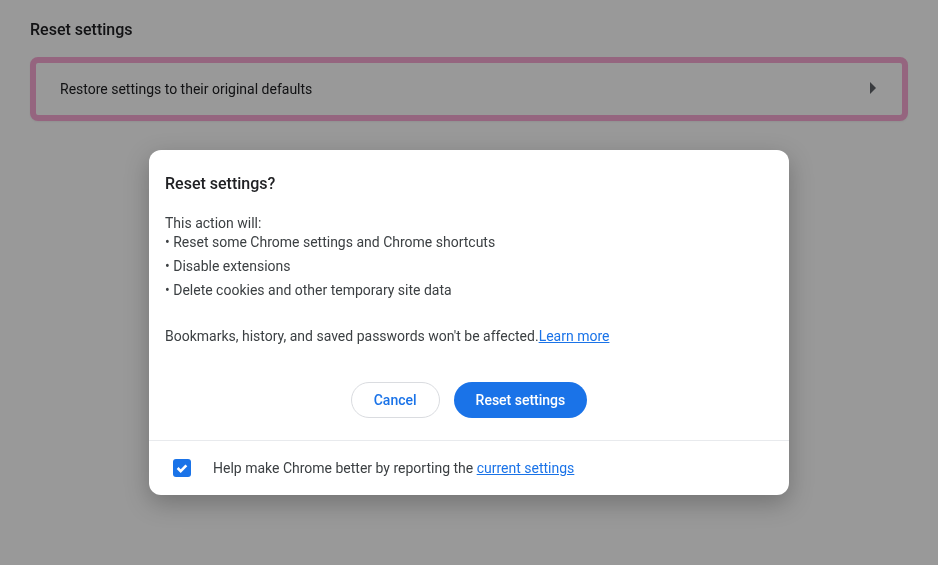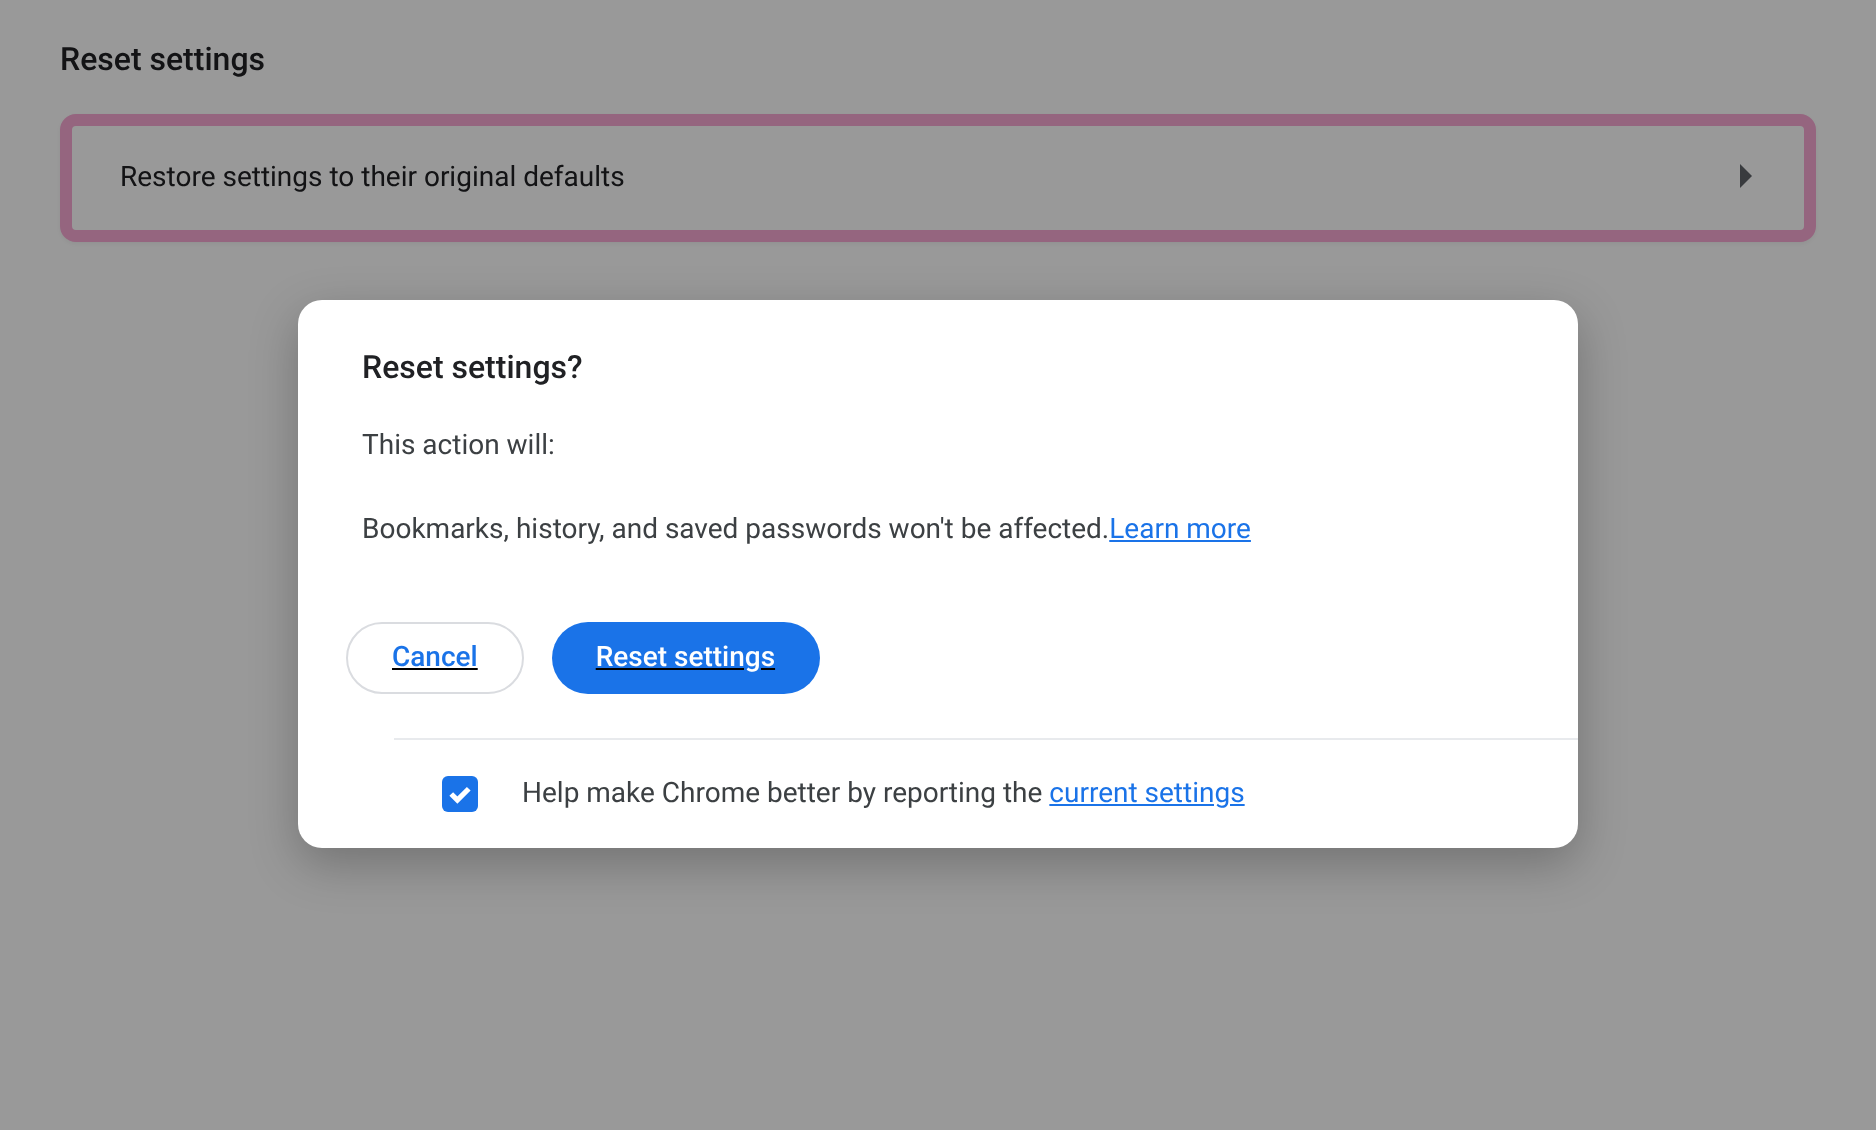--- a/index.html
+++ b/index.html
@@ -55,21 +55,21 @@
       padding-top: 150px;
     }
     .dialog {
       width: 640px;
       background: #fff;
       border-radius: 12px;
       box-shadow: 0 8px 24px rgba(0,0,0,0.25);
       overflow: hidden;
     }
     .dialog-body {
-      padding: 24px 24px 20px 32px;
+      padding: 24px 24px 20px 16px;
     }
     .dialog-title {
       font-size: 16px;
       font-weight: 500;
       color: #202124;
       margin-bottom: 22px;
     }
     .dialog-intro {
       font-size: 14px;
       color: #3c4043;
@@ -88,24 +88,23 @@
       color: #3c4043;
       margin-top: 26px;
     }
     .link {
       color: #1a73e8;
       text-decoration: underline;
       cursor: pointer;
     }
     .dialog-actions {
       display: flex;
-      justify-content: flex-start;
+      justify-content: center;
       gap: 14px;
       padding: 18px 24px 22px 24px;
-      text-decoration: underline;
     }
     .btn {
       font-size: 14px;
       font-weight: 500;
       padding: 9px 22px;
       border-radius: 24px;
       cursor: pointer;
       border: none;
       font-family: inherit;
     }
@@ -117,21 +116,20 @@
     .btn-primary {
       background: #1a73e8;
       color: #fff;
     }
     .dialog-footer {
       border-top: 1px solid #e8eaed;
       padding: 18px 24px;
       display: flex;
       align-items: center;
       gap: 22px;
-      margin-left: 48px;
     }
     .checkbox {
       width: 18px;
       height: 18px;
       background: #1a73e8;
       border-radius: 3px;
       display: flex;
       align-items: center;
       justify-content: center;
       cursor: pointer;
@@ -162,20 +160,25 @@
         </svg>
     </span>
   </div>
 </div>
 
 <div class="overlay">
   <div class="dialog">
     <div class="dialog-body">
       <div class="dialog-title">Reset settings?</div>
       <div class="dialog-intro">This action will:</div>
+      <div class="dialog-list">
+        <div>Reset some Chrome settings and Chrome shortcuts</div>
+        <div>Disable extensions</div>
+        <div>Delete cookies and other temporary site data</div>
+      </div>
       <div class="dialog-note">
         <span>Bookmarks, history, and saved passwords won't be affected.</span><a class="link">Learn more</a>
       </div>
     </div>
     <div class="dialog-actions">
       <button class="btn btn-secondary">Cancel</button>
       <button class="btn btn-primary">Reset settings</button>
     </div>
     <div class="dialog-footer">
       <div class="checkbox">

